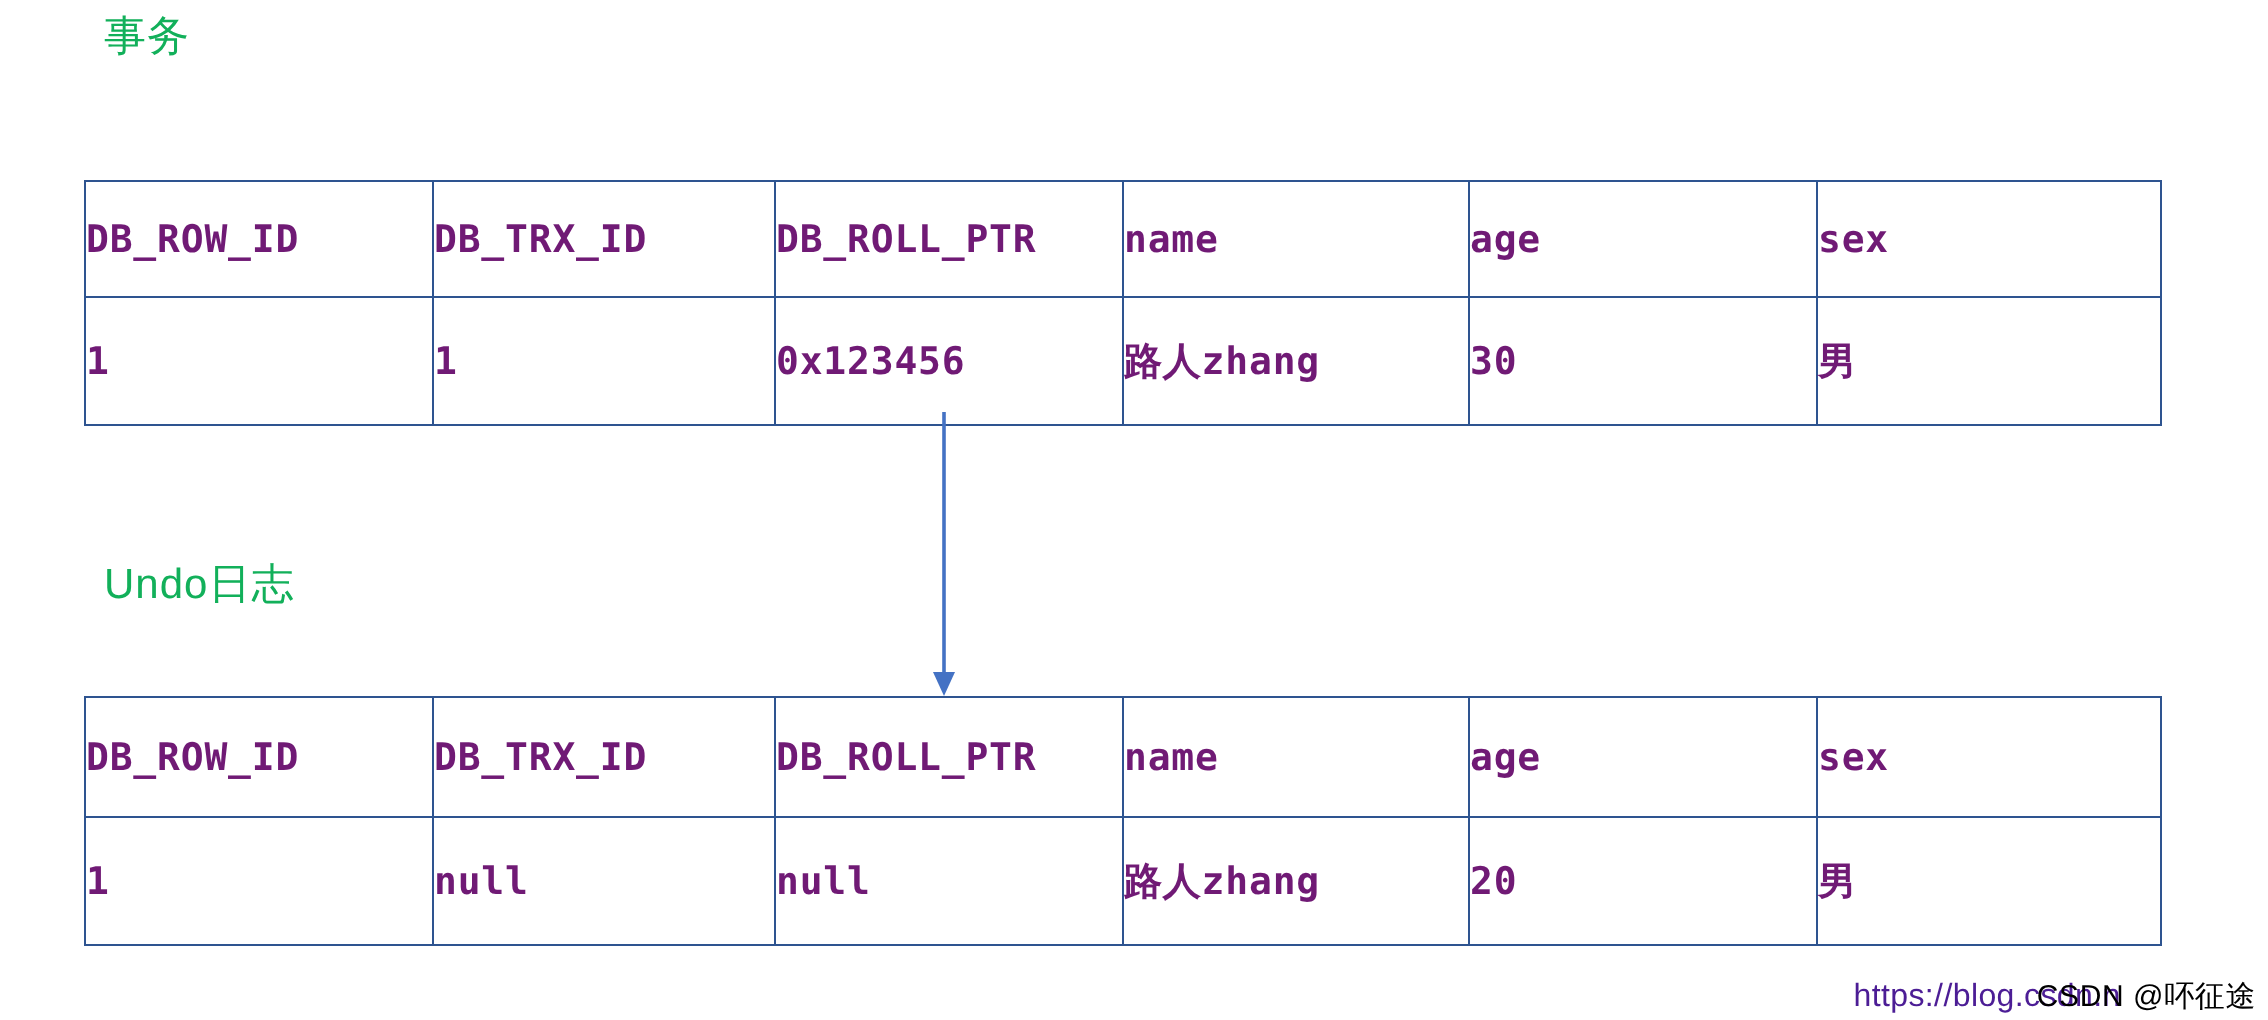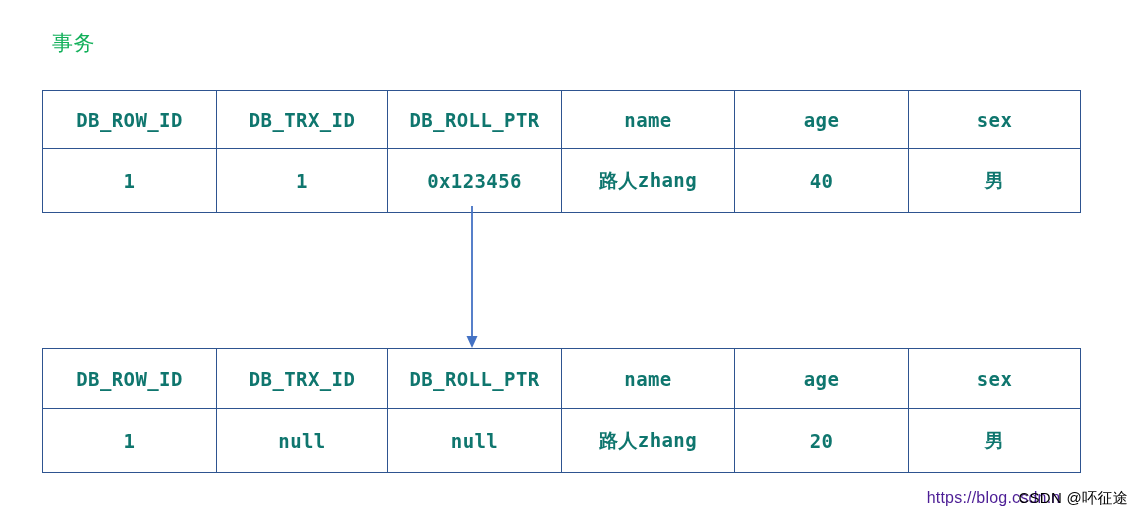--- a/index.html
+++ b/index.html
@@ -23,38 +23,37 @@
   
   .caption {
     position: absolute;
     color: #12b05a;
     font-family: "Liberation Sans", sans-serif;
     font-size: 21px;
     font-weight: 400;
     letter-spacing: 0.5px;
     white-space: nowrap;
   }
-  #caption-transaction { left: 52px; top: 29px; }
+  #caption-transaction { left: 52px; top: 4px; }
   #caption-undo-log    { left: 52px; top: 278px; }
 
   
   .mvcc-table {
     position: absolute;
     border-collapse: collapse;
     table-layout: fixed;
     background: #ffffff;
   }
   #table-transaction { left: 42px; top: 90px;  width: 1032px; }
   #table-undo-log    { left: 42px; top: 348px; width: 1032px; }
 
   .mvcc-table td {
     border: 1.6px solid #2e5490;
-    text-align: center;
     vertical-align: middle;
-    color: #0f766e;
+    color: #701a75;
     font-family: "DejaVu Sans Mono", "Liberation Mono", monospace;
     font-size: 19px;
     font-weight: 700;
     letter-spacing: 0.4px;
     padding: 0;
     white-space: nowrap;
   }
   .mvcc-table tr.header-row td { height: 57px; }
   .mvcc-table tr.data-row  td  { height: 63px; }
   #table-undo-log tr.header-row td { height: 59px; }
@@ -120,31 +119,32 @@
         <td class="col-roll-ptr">DB_ROLL_PTR</td>
         <td class="col-name">name</td>
         <td class="col-age">age</td>
         <td class="col-sex">sex</td>
       </tr>
       <tr class="data-row">
         <td class="col-row-id">1</td>
         <td class="col-trx-id">1</td>
         <td class="col-roll-ptr">0x123456</td>
         <td class="col-name">路人zhang</td>
-        <td class="col-age">40</td>
+        <td class="col-age">30</td>
         <td class="col-sex">男</td>
       </tr>
     </tbody>
   </table>
 
   <svg id="connector-arrow" viewBox="0 0 36 146">
     <line x1="17" y1="0" x2="17" y2="132" stroke="#4472c4" stroke-width="1.8"></line>
     <polygon points="17,142 11.5,130 22.5,130" fill="#4472c4"></polygon>
   </svg>
 
+  <div class="caption" id="caption-undo-log">Undo日志</div>
 
   <table class="mvcc-table" id="table-undo-log">
     <tbody>
       <tr class="header-row">
         <td class="col-row-id">DB_ROW_ID</td>
         <td class="col-trx-id">DB_TRX_ID</td>
         <td class="col-roll-ptr">DB_ROLL_PTR</td>
         <td class="col-name">name</td>
         <td class="col-age">age</td>
         <td class="col-sex">sex</td>

